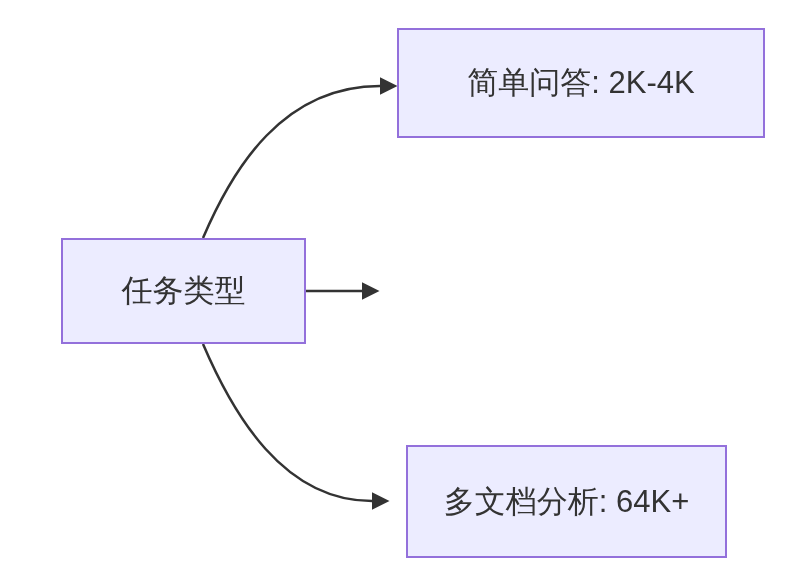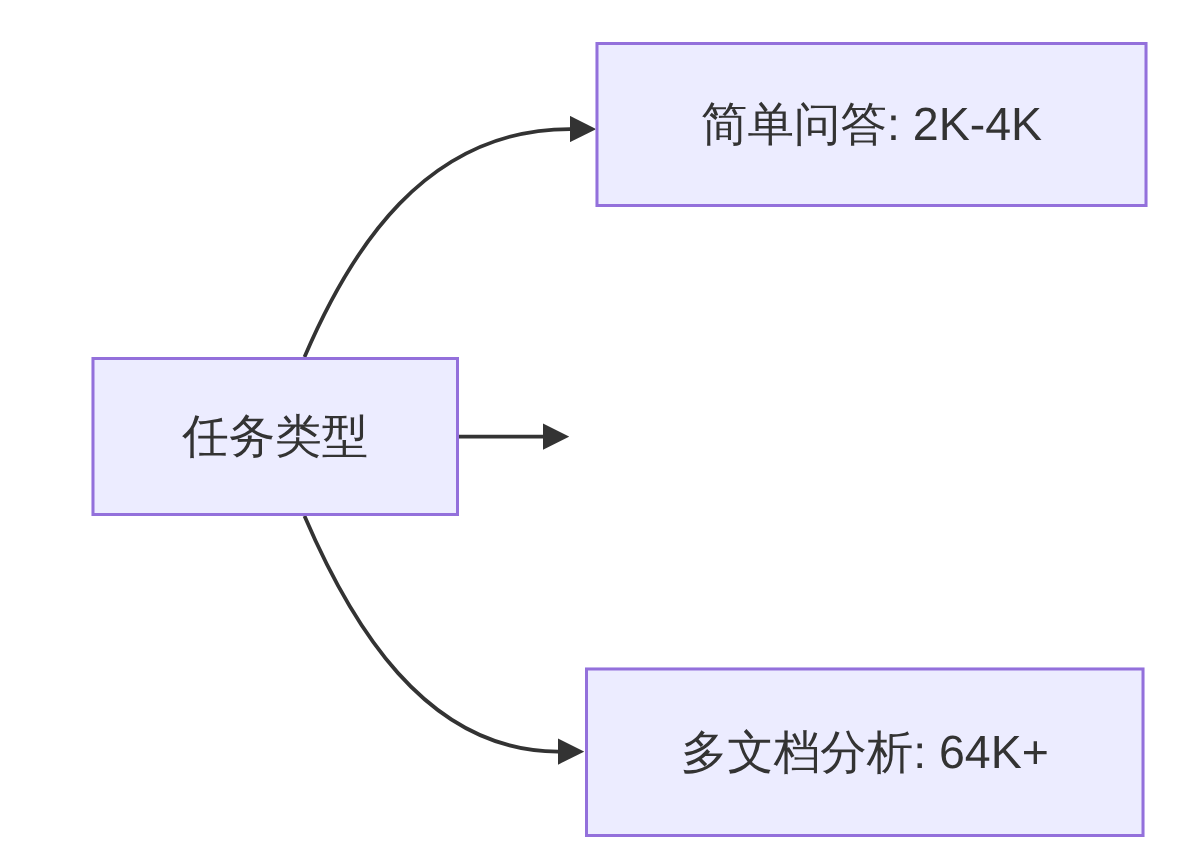--- a/index.html
+++ b/index.html
@@ -36,21 +36,21 @@
     line-height: 1.2;
     display: flex;
     align-items: center;
     justify-content: center;
     text-align: center;
     white-space: nowrap;
   }
   .node-root   { left: 33px;  top: 238px; width: 245px; height: 106px; margin-left: 28px; }
   .node-top    { left: 397px; top: 28px;  width: 368px; height: 110px; }
   .node-middle { left: 380px; top: 238px; width: 390px; height: 108px; }
-  .node-bottom { left: 390px; top: 445px; width: 373px; height: 113px; }
+  .node-bottom { left: 406px; top: 445px; width: 321px; height: 113px; }
 </style>
 </head>
 <body>
 
 <div class="canvas">
 
   <svg class="edges" viewBox="0 0 787 572" xmlns="http://www.w3.org/2000/svg">
     <defs>
       <marker id="arrowhead" viewBox="0 0 10 10" refX="0" refY="5" markerWidth="7" markerHeight="7" orient="auto">
         <path d="M0,0 L10,5 L0,10 z" fill="#333333"></path>

